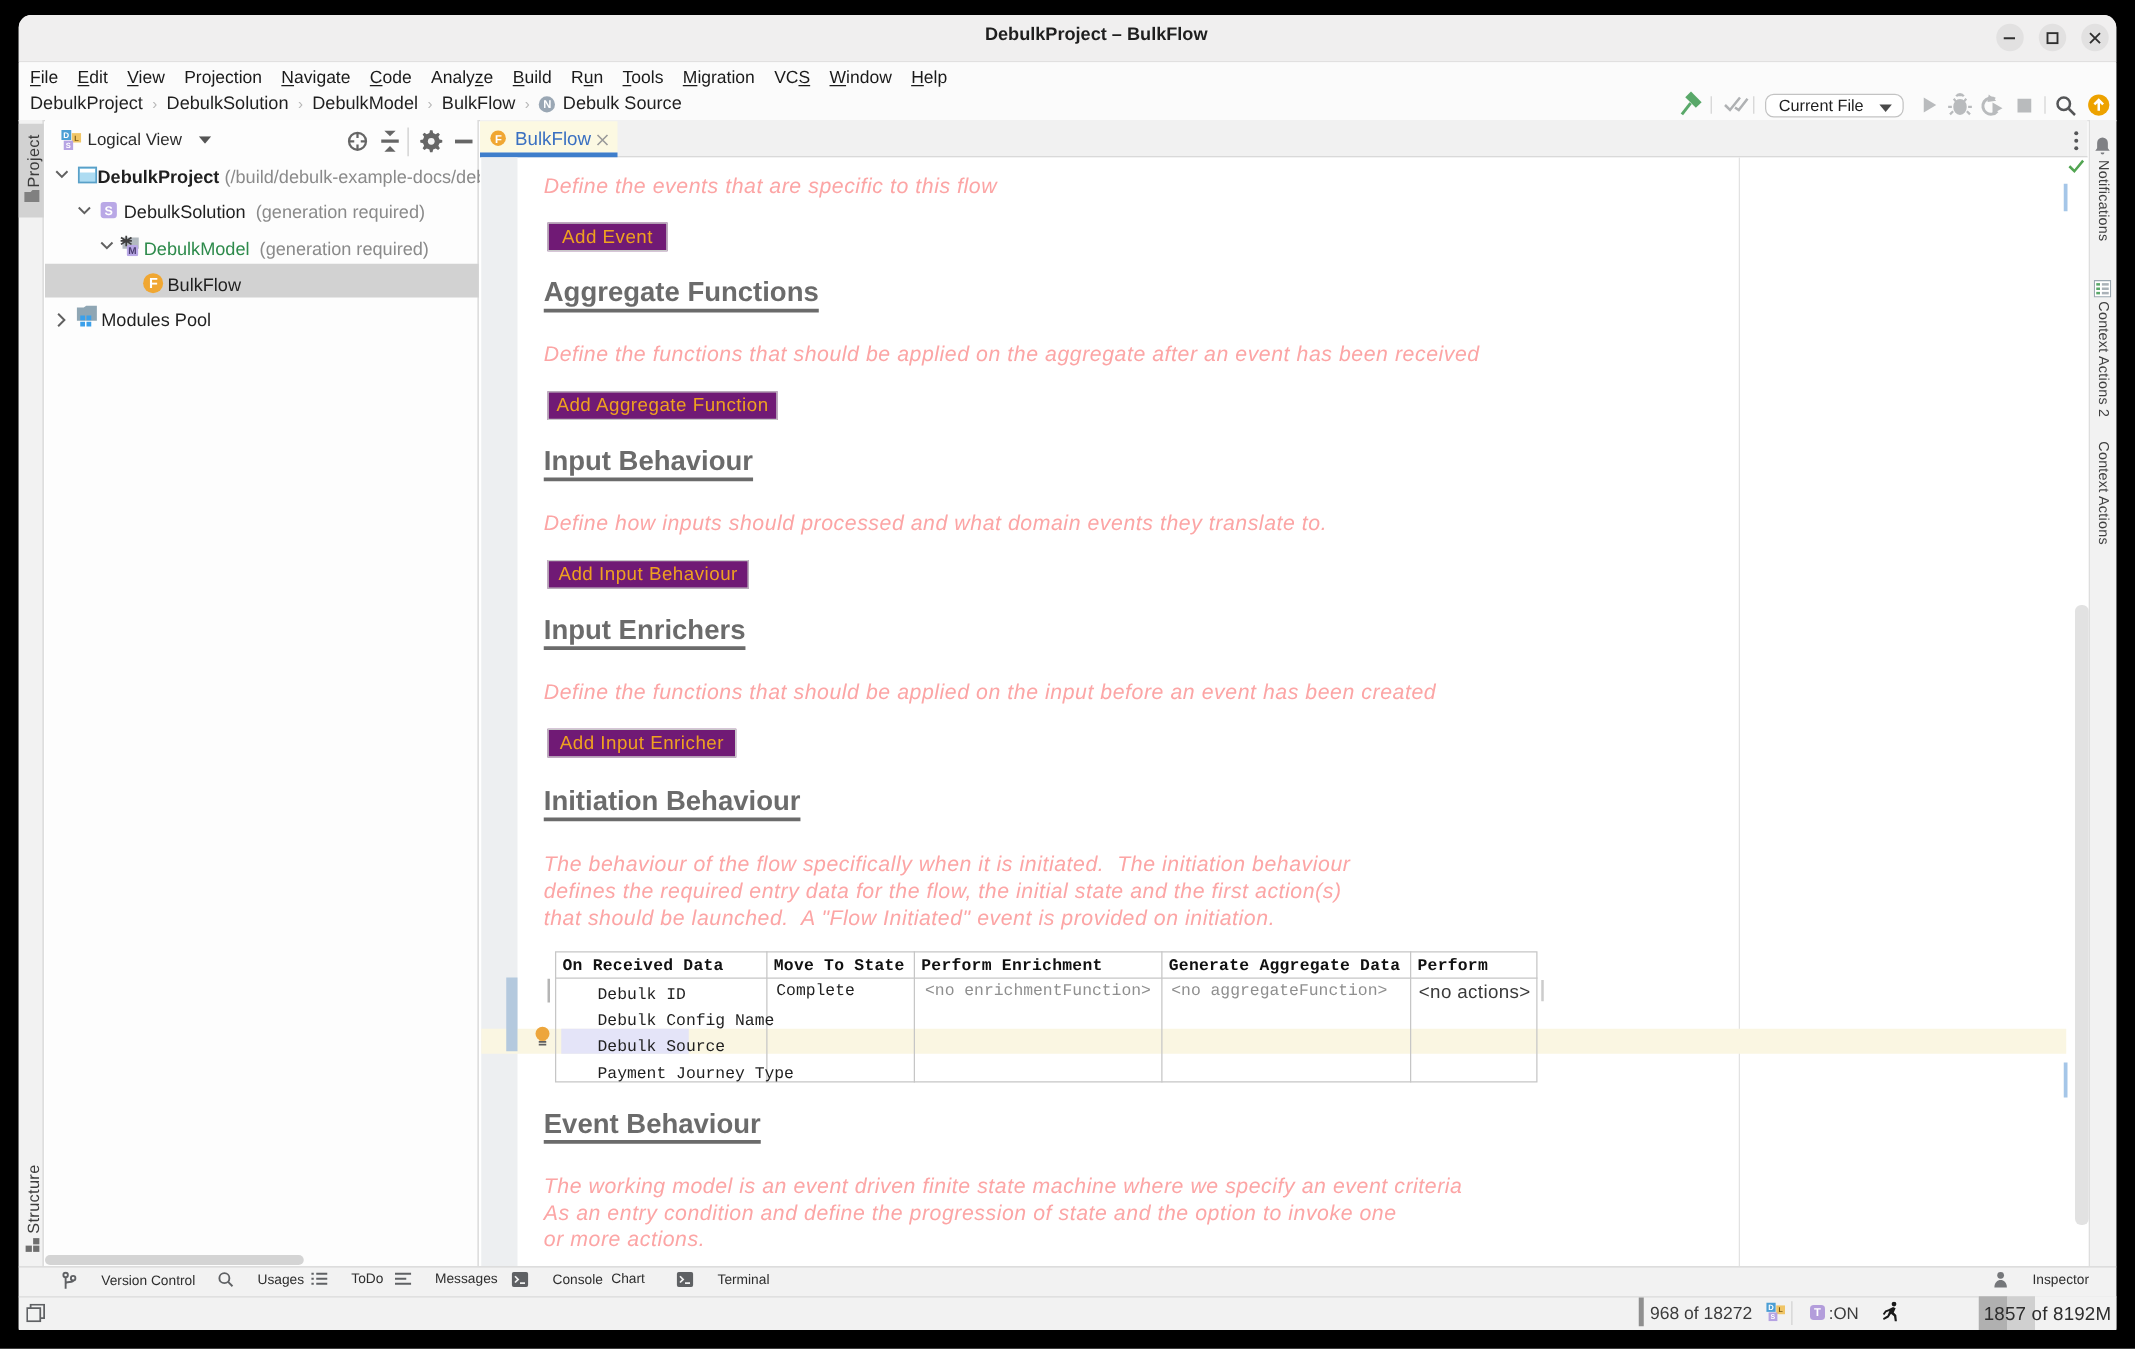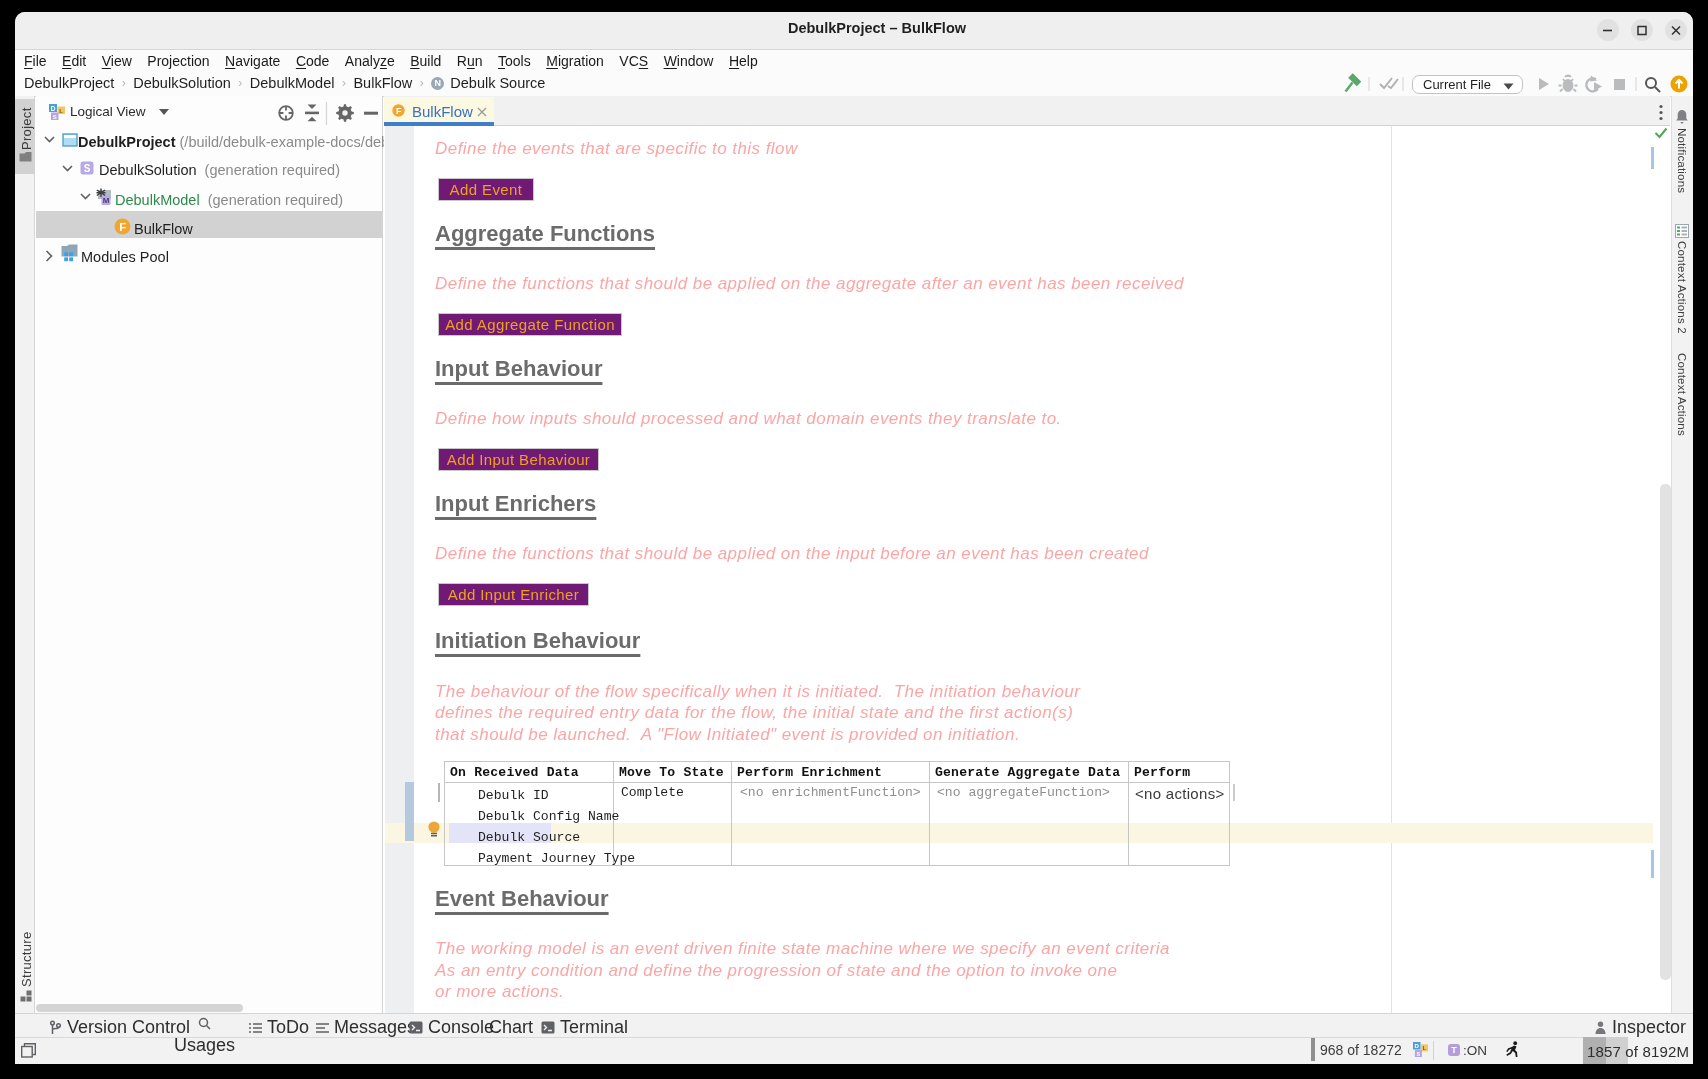--- a/index.html
+++ b/index.html
@@ -35,21 +35,21 @@
   .head{font-weight:bold;font-size:22px;color:#6b6b6b;letter-spacing:0px;white-space:pre;
         text-decoration:underline;text-decoration-thickness:2.5px;text-underline-offset:6px;}
   .btn{border:1px solid #c8c8c8;background:#701a75;color:#efa120;font-size:15px;letter-spacing:0.4px;
        display:flex;align-items:center;justify-content:center;box-sizing:border-box;}
   .mono{font-family:"Liberation Mono",monospace;font-size:13.1px;color:#1f1f1f;white-space:pre;}
   .monob{font-family:"Liberation Mono",monospace;font-size:13.1px;font-weight:bold;color:#111;white-space:pre;letter-spacing:0.2px;}
   .monog{font-family:"Liberation Mono",monospace;font-size:13.1px;color:#8f8f8f;white-space:pre;}
   
   .toolbarrow{left:15px;top:1013px;width:1678px;height:23px;background:#f2f2f2;border-top:1px solid #d5d5d5;box-sizing:content-box;}
   .statusrow{left:15px;top:1037px;width:1678px;height:27px;background:#f2f2f2;border-top:1px solid #d9d9d9;box-sizing:border-box;}
-  .bitem{display:flex;align-items:center;gap:5px;font-size:18px;color:#2e2e2e;}
+  .bitem{display:flex;align-items:center;gap:19px;font-size:11px;color:#2e2e2e;}
 </style>
 </head>
 <body>
 <div class="abs win"></div>
 
 <div class="abs titlebar"></div>
 <div class="abs title">DebulkProject – BulkFlow</div>
 <div class="abs winbtn" style="left:1597px;"></div>
 <div class="abs winbtn" style="left:1631px;"></div>
 <div class="abs winbtn" style="left:1665px;"></div>
@@ -328,21 +328,21 @@
 <div class="abs bitem" style="left:49px;top:1017px;">
   <svg width="13" height="15" viewBox="0 0 13 15">
       <g fill="none" stroke="#5f6164" stroke-width="1.5">
         <circle cx="3.5" cy="3" r="1.8"></circle>
         <circle cx="9.5" cy="5.5" r="1.8"></circle>
         <path d="M3.5 5 L3.5 14 M3.5 10 C3.5 7.5 9.5 9.5 9.5 7.5"></path>
       </g>
     </svg>
   <span>Version Control</span>
 </div>
-<div class="abs bitem" style="left:174px;top:1017px;flex-direction:column;">
+<div class="abs bitem" style="left:174px;top:1017px;">
   <svg width="13" height="13" viewBox="0 0 13 13">
       <g fill="none" stroke="#5f6164" stroke-width="1.5">
         <circle cx="5.5" cy="5.5" r="4"></circle>
         <path d="M8.5 8.5 L12 12"></path>
       </g>
     </svg>
   <span>Usages</span>
 </div>
 <div class="abs bitem" style="left:249px;top:1017px;">
   <svg width="13" height="12" viewBox="0 0 13 12">

